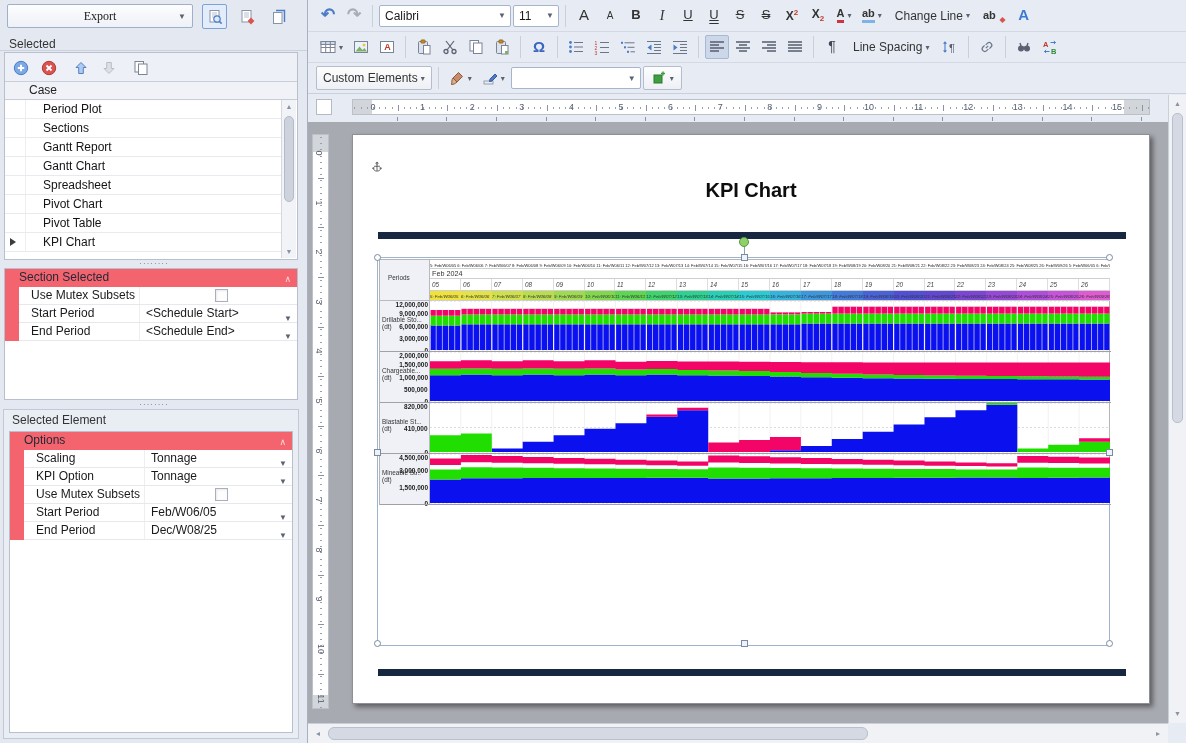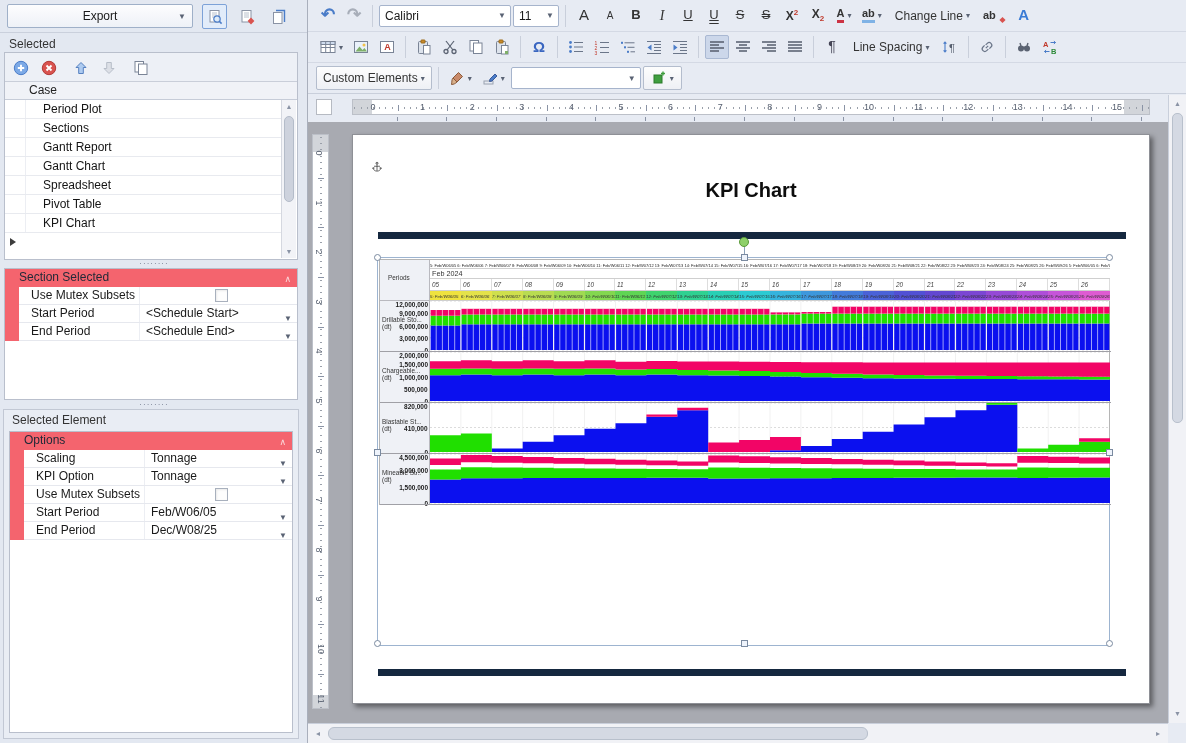--- a/index.html
+++ b/index.html
@@ -2,21 +2,21 @@
 <html><head>
 <meta charset="utf-8">
 <style>
   html,body{margin:0;padding:0;background:#6b6f78;}
   *{box-sizing:border-box;}
   #app{position:relative;width:1186px;height:743px;background:#e3e8f1;overflow:hidden;
        font-family:"Liberation Sans",sans-serif;font-size:12px;color:#1a1a1a;}
 
   
   #left-panel{position:absolute;left:0;top:0;width:308px;height:743px;background:#e3e8f1;border-right:1px solid #a9afbc;}
-  #lp-header{position:absolute;left:0;top:0;width:100%;height:33px;border-bottom:1px solid #cad0dc;}
+  #lp-header{position:absolute;left:0;top:0;width:100%;height:51px;border-bottom:1px solid #cad0dc;font-family:Liberation Serif, serif;}
   #export-combo{position:absolute;left:7px;top:4px;width:186px;height:24px;background:linear-gradient(#fdfdfe,#eef1f7);
      border:1px solid #9fb0c8;border-radius:2px;display:flex;align-items:center;justify-content:center;}
   #export-combo .arr9{position:absolute;right:6px;}
   .arr9{font-size:8px;color:#5a6374;}
   .hicon{position:absolute;top:4px;width:25px;height:25px;border:1px solid transparent;border-radius:2px;
      display:flex;align-items:center;justify-content:center;}
   .hicon.pressed{border:1px solid #7da2d8;background:#e2ecfa;}
   #lp-sections-title{position:absolute;left:9px;top:37px;color:#333;}
   #sections-box{position:absolute;left:4px;top:52px;width:294px;height:208px;border:1px solid #b9bfcc;background:#fff;}
   #sections-toolbar{position:absolute;left:0;top:0;right:0;height:29px;background:#edf0f6;border-bottom:1px solid #c9ced9;}
@@ -222,20 +222,21 @@
           </span>
         </div>
       <div id="grid-header">Case</div>
       <div id="sec-indicator-col"></div>
       <div id="sections-list">
           <div class="sec-row"><span class="vline"></span><span>Period Plot</span></div>
           <div class="sec-row"><span class="vline"></span><span>Sections</span></div>
           <div class="sec-row"><span class="vline"></span><span>Gantt Report</span></div>
           <div class="sec-row"><span class="vline"></span><span>Gantt Chart</span></div>
           <div class="sec-row"><span class="vline"></span><span>Spreadsheet</span></div>
+          <div class="sec-row"><span class="vline"></span><span>Pivot Chart</span></div>
           <div class="sec-row"><span class="vline"></span><span>Pivot Table</span></div>
           <div class="sec-row"><span class="vline"></span><span>KPI Chart</span></div>
         </div>
       <div id="grid-scroll">
         <span class="sb-arrow" style="top:0">▲</span>
         <span class="sb-arrow" style="bottom:0">▼</span>
         <div id="grid-thumb"></div>
       </div>
     <div id="sec-marker" style="top: 185px;"></div>
       </div>

